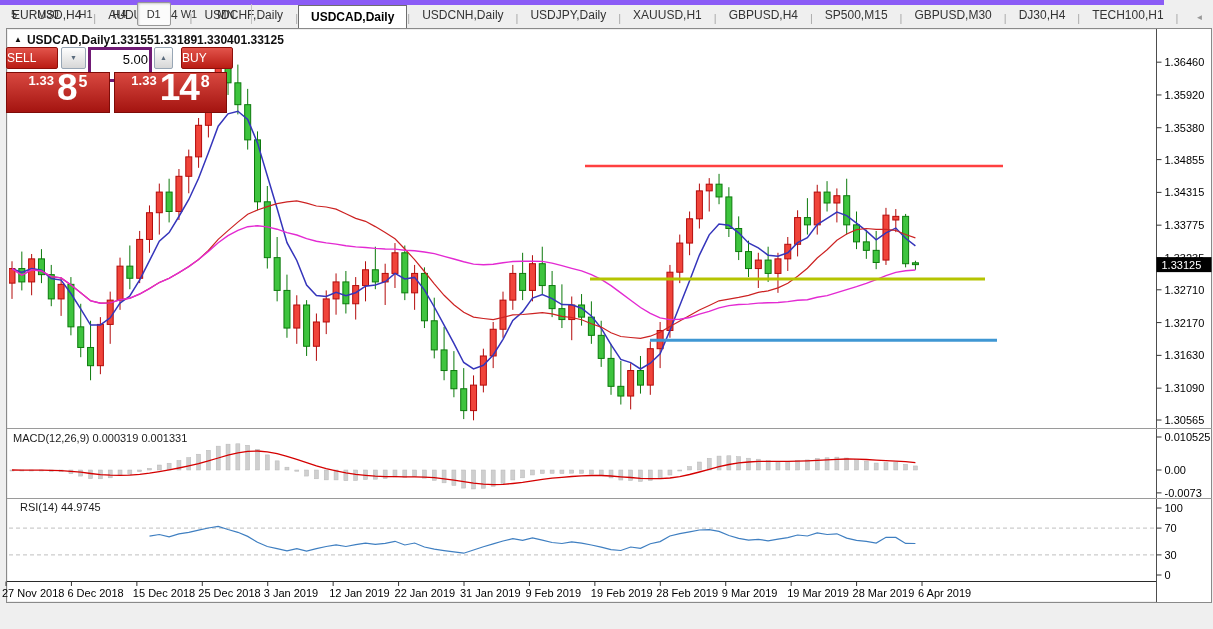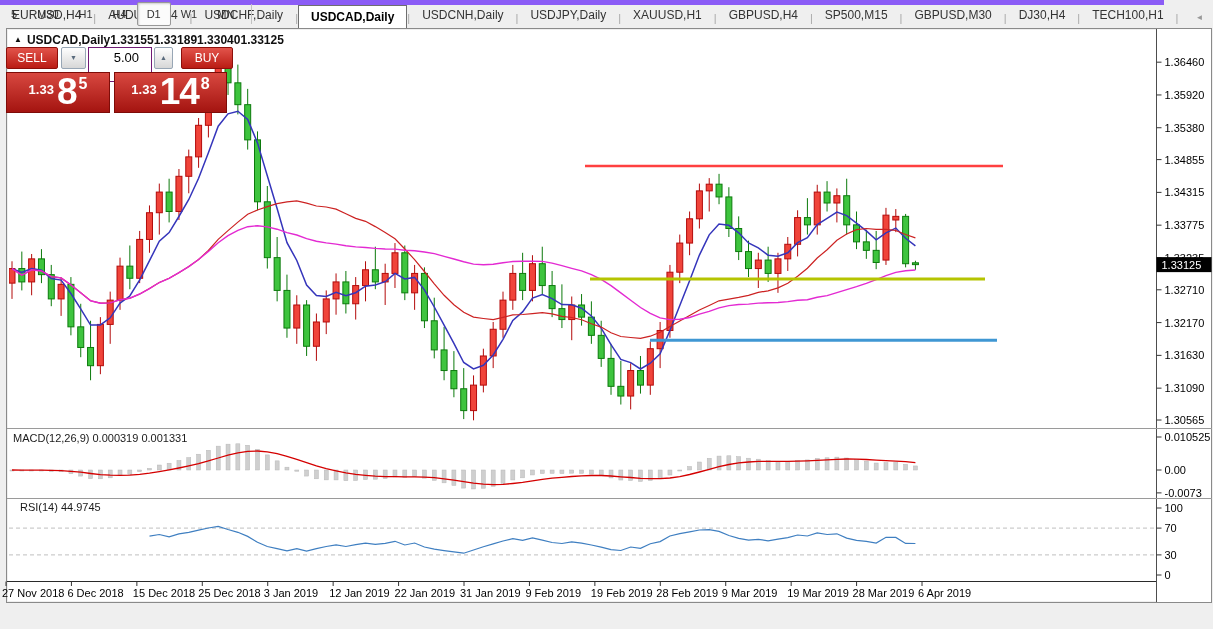--- a/index.html
+++ b/index.html
@@ -17,31 +17,31 @@
   .tf-sep{width:1px;height:20px;background:#c2c2c2;margin:0 7px}
 
   
   #hdr{left:14px;top:33px;font-size:12px;font-weight:bold;color:#101010;white-space:nowrap}
   #hdr .tri{font-size:8px;margin-right:5px;vertical-align:2px}
   #hdr .num{}
 
   
   #trade{left:6px;top:47px;width:222px;height:66px}
   #trade *{box-sizing:border-box}
-  .btn-sell,.btn-buy{position:absolute;top:0;height:22px;color:#fff;font-size:12px;text-align:center;
+  .btn-sell,.btn-buy{position:absolute;top:0;height:22px;color:#fff;font-size:12px;
       line-height:20px;background:linear-gradient(#e2544b,#ba1c14);border:1px solid #8d0f0a;border-radius:2px}
   .btn-sell{left:0;width:52px}.btn-buy{left:175px;width:52px}
   .spin{position:absolute;top:0;width:25px;height:22px;background:linear-gradient(#fefefe,#d7d7d7);
       border:1px solid #98a6b5;border-radius:2px;font-size:7px;color:#5a6b7d;text-align:center;line-height:20px}
   #spin-dn{left:55px}
   #spin-up{left:148px;width:19px}
-  #vol{position:absolute;left:82px;top:0;width:64px;height:35px;background:#fff;border:1px solid #701a75;
-      font-size:13px;color:#000;text-align:right;line-height:20px;padding-right:12px}
+  #vol{position:absolute;left:82px;top:0;width:64px;height:35px;background:#fff;border:3px solid #701a75;
+      font-size:13px;color:#000;text-align:right;line-height:20px;padding-right:1px}
   .quote{position:absolute;top:25px;height:41px;background:linear-gradient(#d84840,#a41410);
-      border:1px solid #7e0c08;color:#fff;display:flex;align-items:center;justify-content:center}
+      border:1px solid #7e0c08;color:#fff;display:flex;align-items:flex-start;justify-content:center}
   #q-sell{left:0;width:104px}#q-buy{left:108px;width:113px}
   .quote .sm{font-size:13px;font-weight:bold;margin:0 3px 7px 0}
   .quote .bg{font-size:37px;font-weight:bold;line-height:.82;letter-spacing:-1px}
   .quote .sp{font-size:16px;font-weight:bold;margin:0 0 18px 2px}
 
   
   .ind-label{font-size:11px;color:#1a1a1a;white-space:nowrap}
   #macd-label{left:13px;top:432px}
   #rsi-label{left:20px;top:501px}
 

